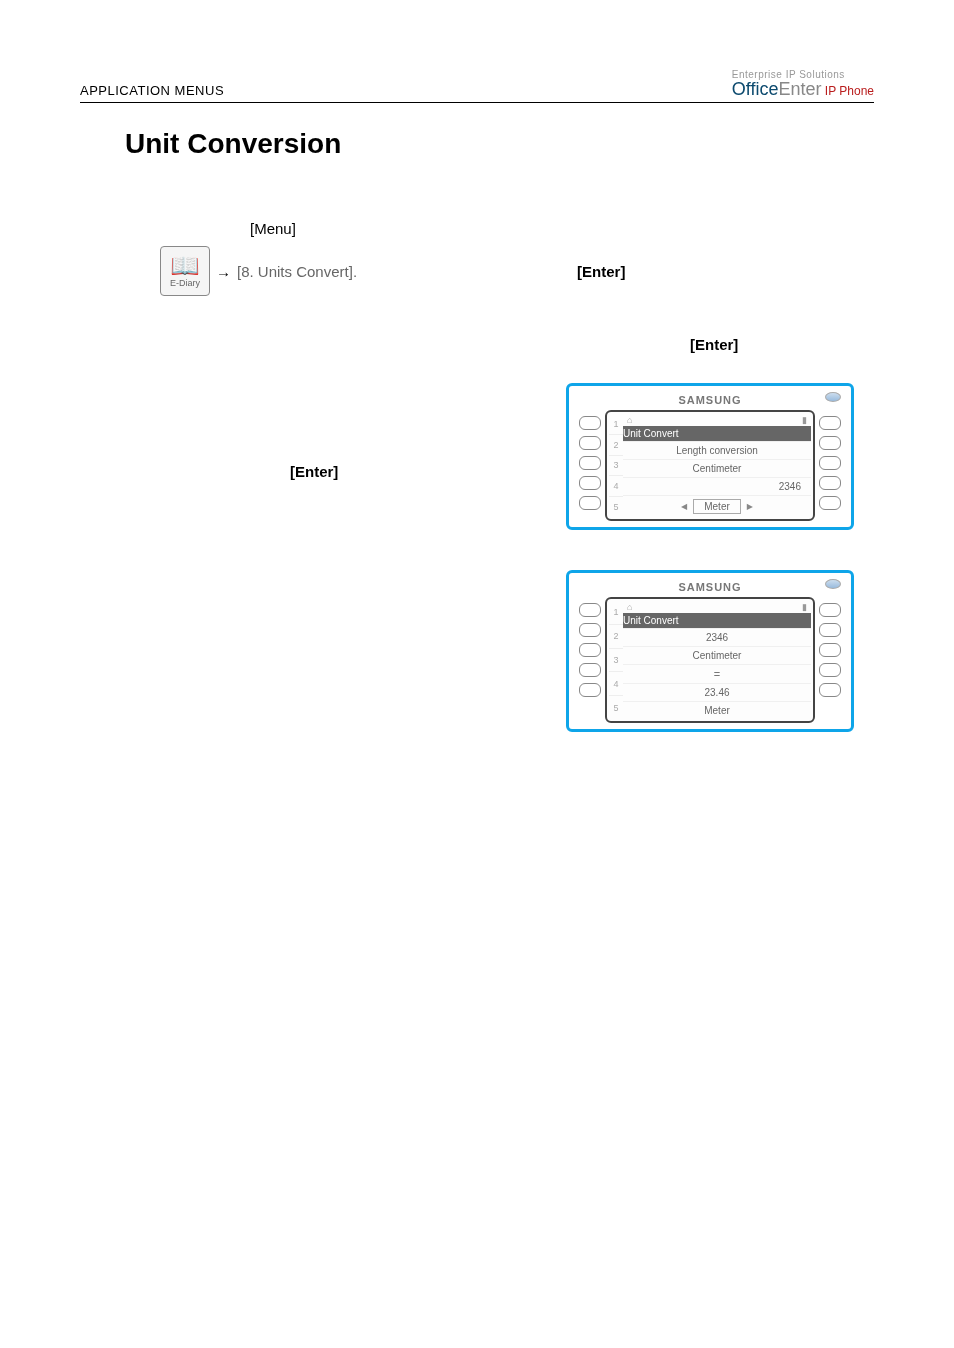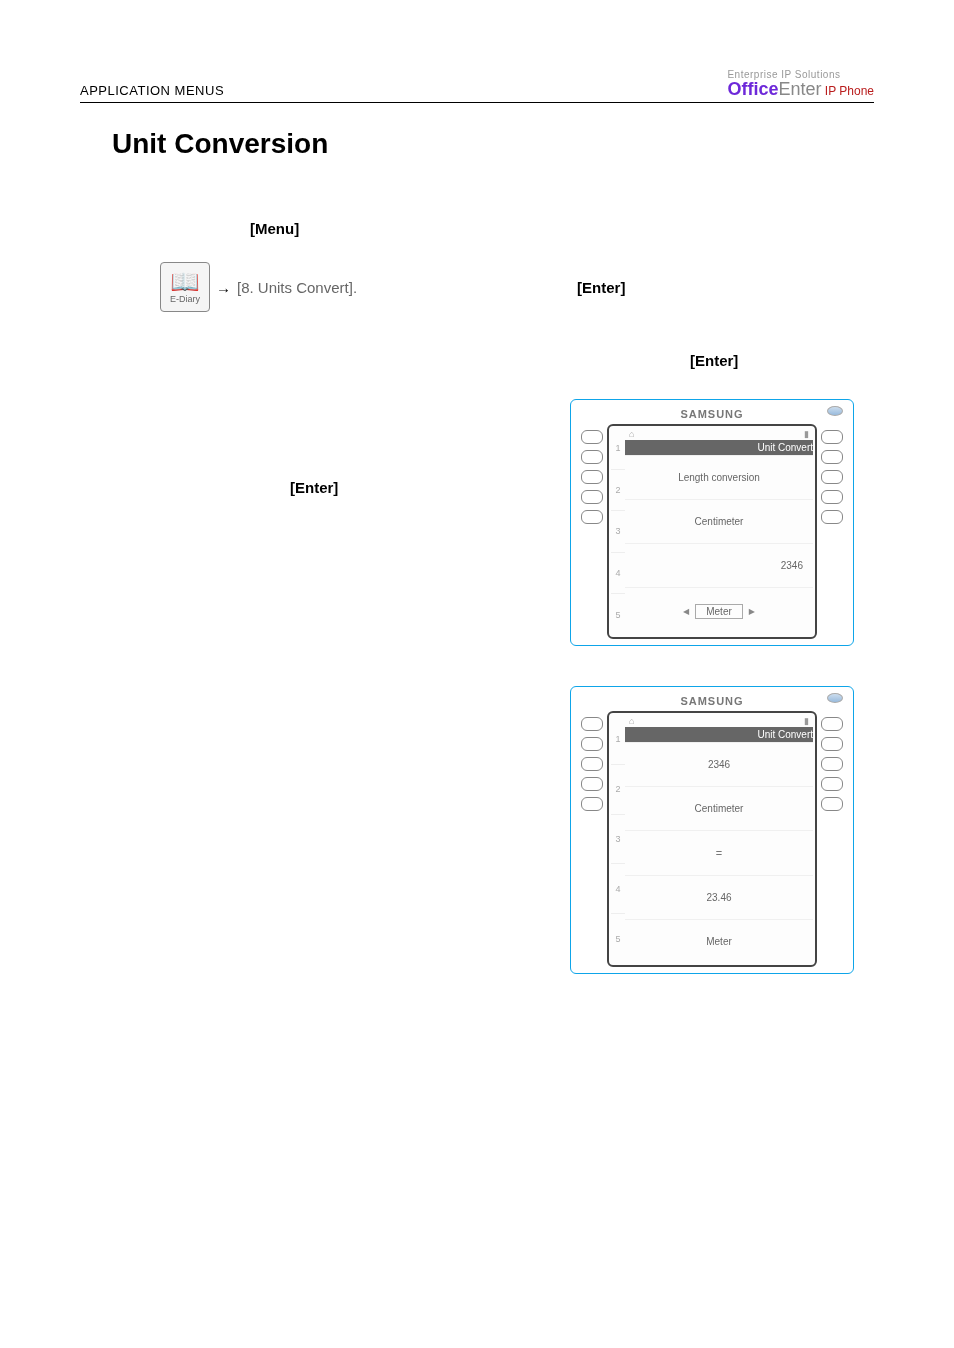--- a/index.html
+++ b/index.html
@@ -2,49 +2,49 @@
 <html><head>
 <meta charset="utf-8">
 <style>
   html,body{margin:0;padding:0;background:#fff;font-family:Arial,Helvetica,sans-serif;color:#000}
   .page{width:954px;height:1348px;position:relative;margin:0 auto;box-sizing:border-box;padding:70px 80px 0 80px}
   .header-row{display:flex;justify-content:space-between;align-items:flex-end;border-bottom:1.5px solid #000;padding-bottom:4px}
   .header-left{font-size:13px;font-weight:normal;letter-spacing:0.5px}
   .header-right{text-align:left;line-height:1}
   .header-right .top{font-size:10px;color:#999;letter-spacing:0.5px}
   .header-right .brand{font-size:18px;color:#888}
-  .header-right .brand .bold{font-weight:bold;color:#6d28d9}
+  .header-right .brand .bold{font-weight:normal;color:#0c4a6e}
   .header-right .brand .ip{font-size:12px;color:#b91c1c}
-  .title{font-size:28px;font-weight:bold;margin:25px 0 0 32px}
+  .title{font-size:28px;font-weight:bold;margin:25px 0 0 45px}
   .body{padding-left:80px;padding-top:60px;font-size:15px}
-  .menu-line{font-weight:bold;margin-bottom:25px;margin-left:90px}
+  .menu-line{font-weight:normal;margin-bottom:9px;margin-left:90px}
   .nav-row{display:flex;align-items:center;margin-bottom:40px}
   .icon-box{width:48px;height:48px;border:1px solid #888;border-radius:4px;background:#f5f5f5;display:flex;flex-direction:column;align-items:center;justify-content:center;font-size:9px;color:#666}
   .icon-box .glyph{font-size:24px;line-height:1}
   .arrow{font-weight:bold;margin:0 6px}
   .nav-label{font-weight:normal;color:#666}
   .enter-label{font-weight:bold;margin-left:220px}
   .mid-row{display:flex;align-items:flex-start;margin-top:30px}
   .enter-right{font-weight:bold;margin-left:530px;margin-bottom:20px}
   .enter-left{font-weight:bold;margin-top:80px;margin-left:130px}
   .phones-col{margin-left:auto;margin-right:20px}
-  .phone{width:270px;border:1px solid #0ea5e9;border-radius:6px;padding:8px 6px 6px 6px;margin-bottom:40px;background:#fff;position:relative}
+  .phone{width:270px;border:3px solid #0ea5e9;border-radius:6px;padding:8px 6px 6px 6px;margin-bottom:40px;background:#fff;position:relative}
   .samsung{text-align:center;font-size:11px;font-weight:bold;letter-spacing:1px;color:#777;margin-bottom:4px}
   .led{position:absolute;top:6px;right:10px;width:14px;height:8px;border:1px solid #aaa;border-radius:50%;background:linear-gradient(#cde,#9bd)}
   .phone-body{display:flex;align-items:stretch}
   .side-btns{display:flex;flex-direction:column;gap:6px;padding:6px 4px}
   .sbtn{width:20px;height:12px;border:1.5px solid #888;border-radius:6px;background:#fff}
   .screen{flex:1;border:2px solid #444;border-radius:6px;background:#fdfdfd;padding:2px;display:flex}
   .numcol{width:14px;display:flex;flex-direction:column;font-size:9px;color:#aaa;text-align:center}
   .numcol div{flex:1;border-bottom:1px solid #eee;display:flex;align-items:center;justify-content:center}
   .numcol div:last-child{border-bottom:none}
   .screen-main{flex:1;display:flex;flex-direction:column}
   .sbar{height:12px;display:flex;justify-content:space-between;align-items:center;padding:0 4px;font-size:9px;color:#999}
-  .titlebar{background:#666;color:#fff;font-size:10px;text-align:right;padding:2px 0}
-  .srow{font-size:10px;color:#666;text-align:center;padding:16px 0;border-top:1px solid #f0f0f0}
+  .titlebar{background:#666;color:#fff;font-size:10px;text-align:left;padding:2px 0}
+  .srow{font-size:10px;color:#666;text-align:center;padding:3px 0;border-top:1px solid #f0f0f0}
   .srow.selector{display:flex;justify-content:center;align-items:center;gap:6px}
   .srow.selector .box{border:1px solid #aaa;padding:1px 10px;display:inline-block}
   .tri{font-size:8px;color:#888}
   .srow.val{text-align:right;padding-right:10px}
   .eqline{text-align:center;font-size:11px;color:#777}
 </style>
 </head>
 <body>
 
 <div class="page">

